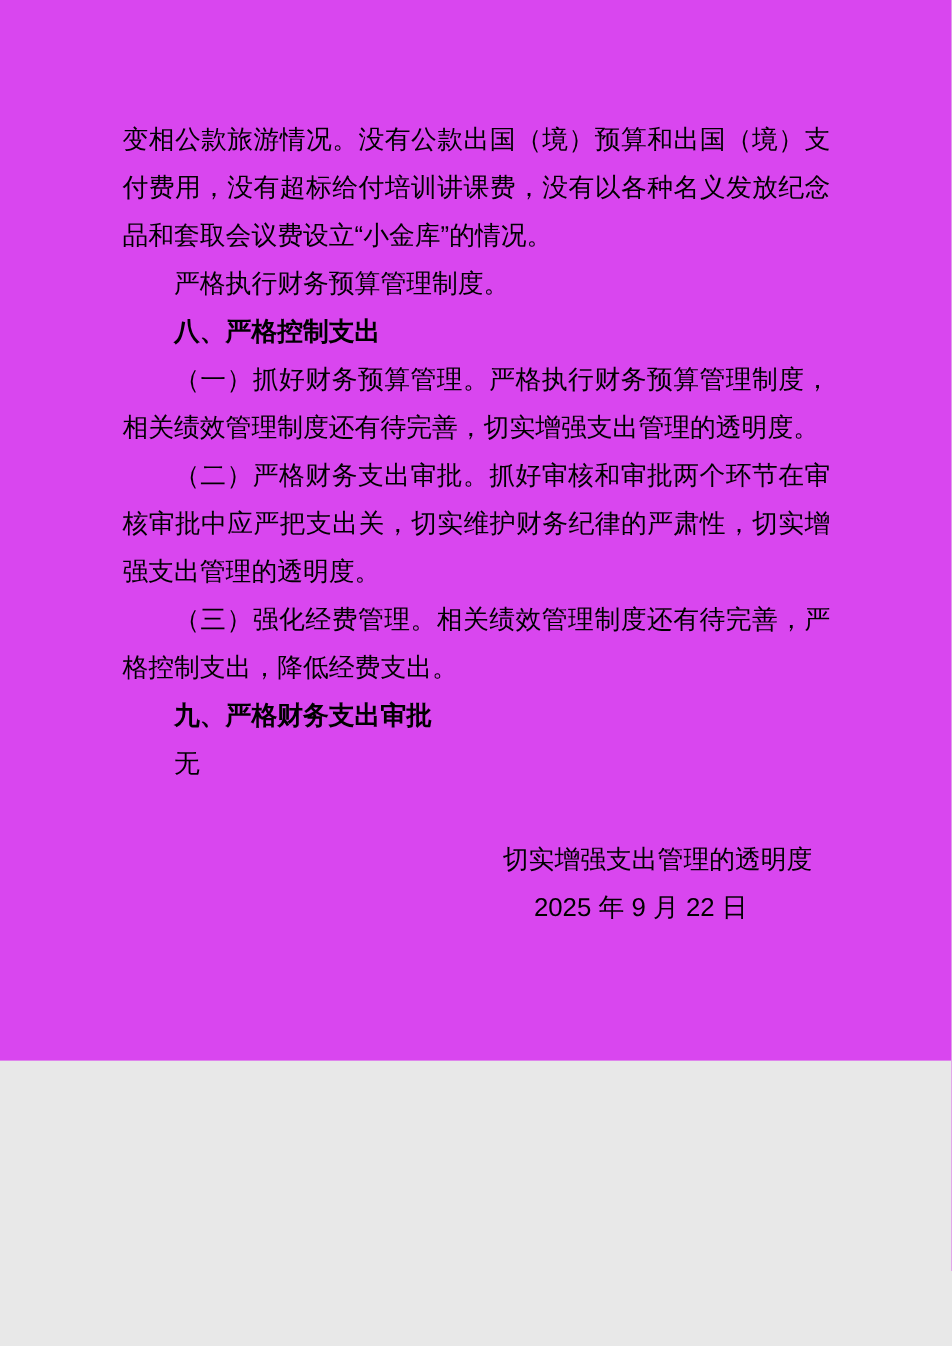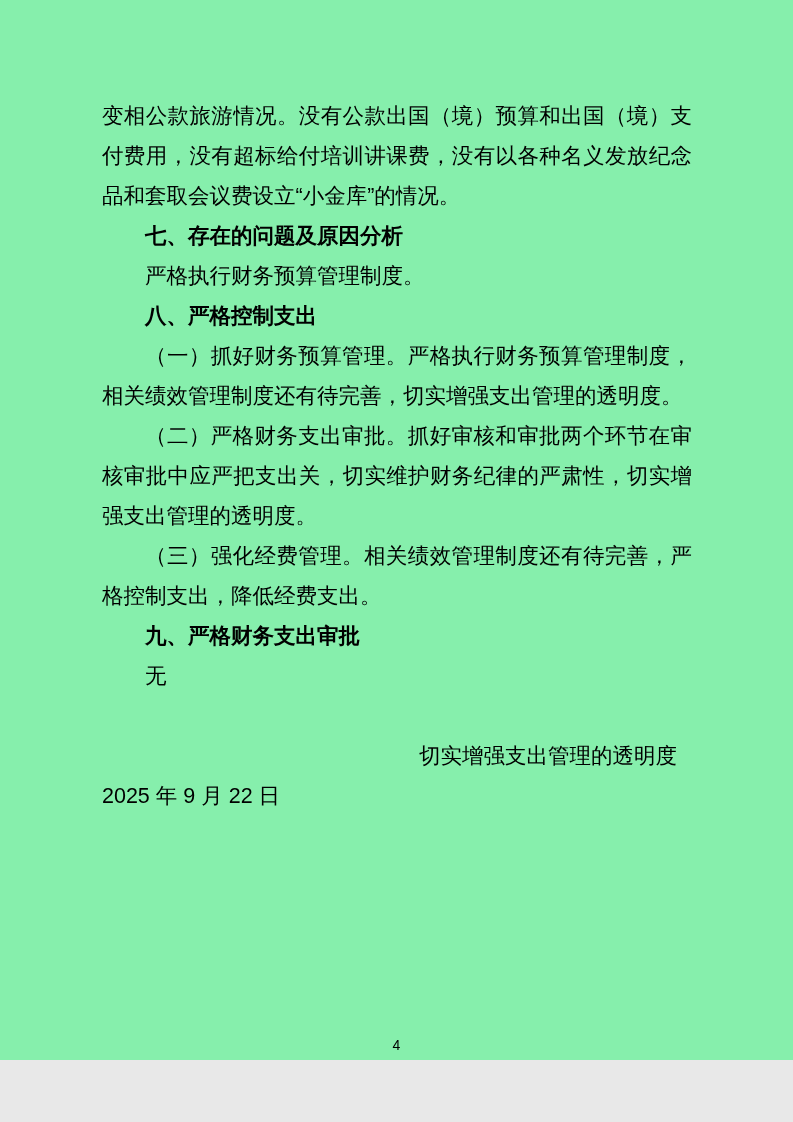--- a/index.html
+++ b/index.html
@@ -2,23 +2,23 @@
 <html><head>
 <meta charset="utf-8">
 <style>
   * { margin: 0; padding: 0; box-sizing: border-box; }
   html, body { background: #e8e8e8; }
   body { font-family: "Liberation Sans", "DejaVu Sans", sans-serif; }
 
   .page {
     position: relative;
     width: 793px;
-    height: 1060px;
+    height: 884px;
     margin: 0 auto;
-    background: #86efac;
+    background: #d946ef;
     overflow: hidden;
     color: #000000;
   }
 
   .content {
     position: absolute;
     left: 102px;
     top: 96px;
     width: 590px;
     font-size: 21.5px;
@@ -48,21 +48,21 @@
   }
 
   .signature {
     margin-top: 40px;
     text-align: right;
     padding-right: 15px;
     text-indent: 0;
   }
 
   .date-line {
-    text-align: left;
+    text-align: right;
     padding-right: 69px;
     text-indent: 0;
   }
 
   .page-footer {
     position: absolute;
     top: 1036px;
     left: 0;
     width: 793px;
     text-align: center;
@@ -73,21 +73,20 @@
 </style>
 </head>
 <body>
 
 <div class="page">
 
   <div class="content">
 
     <p class="para para-cont">变相公款旅游情况。没有公款出国（境）预算和出国（境）支付费用，没有超标给付培训讲课费，没有以各种名义发放纪念品和套取会议费设立“小金库”的情况。</p>
 
-    <p class="heading">七、存在的问题及原因分析</p>
 
     <p class="para para-indent">严格执行财务预算管理制度。</p>
 
     <p class="heading">八、严格控制支出</p>
 
     <p class="para para-indent">（一）抓好财务预算管理。严格执行财务预算管理制度，相关绩效管理制度还有待完善，切实增强支出管理的透明度。</p>
 
     <p class="para para-indent">（二）严格财务支出审批。抓好审核和审批两个环节在审核审批中应严把支出关，切实维护财务纪律的严肃性，切实增强支出管理的透明度。</p>
 
     <p class="para para-indent">（三）强化经费管理。相关绩效管理制度还有待完善，严格控制支出，降低经费支出。</p>

